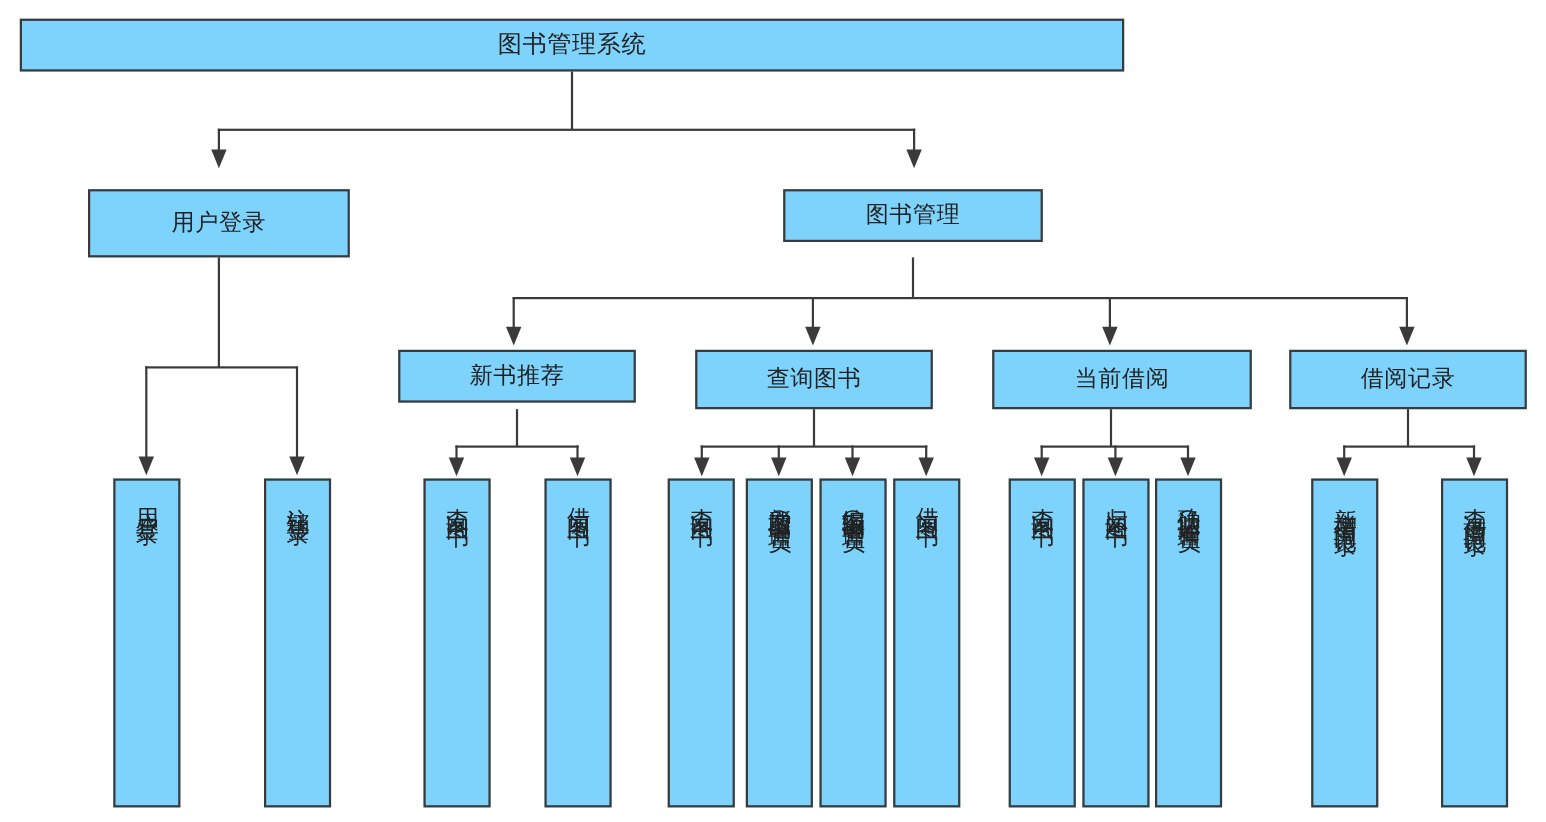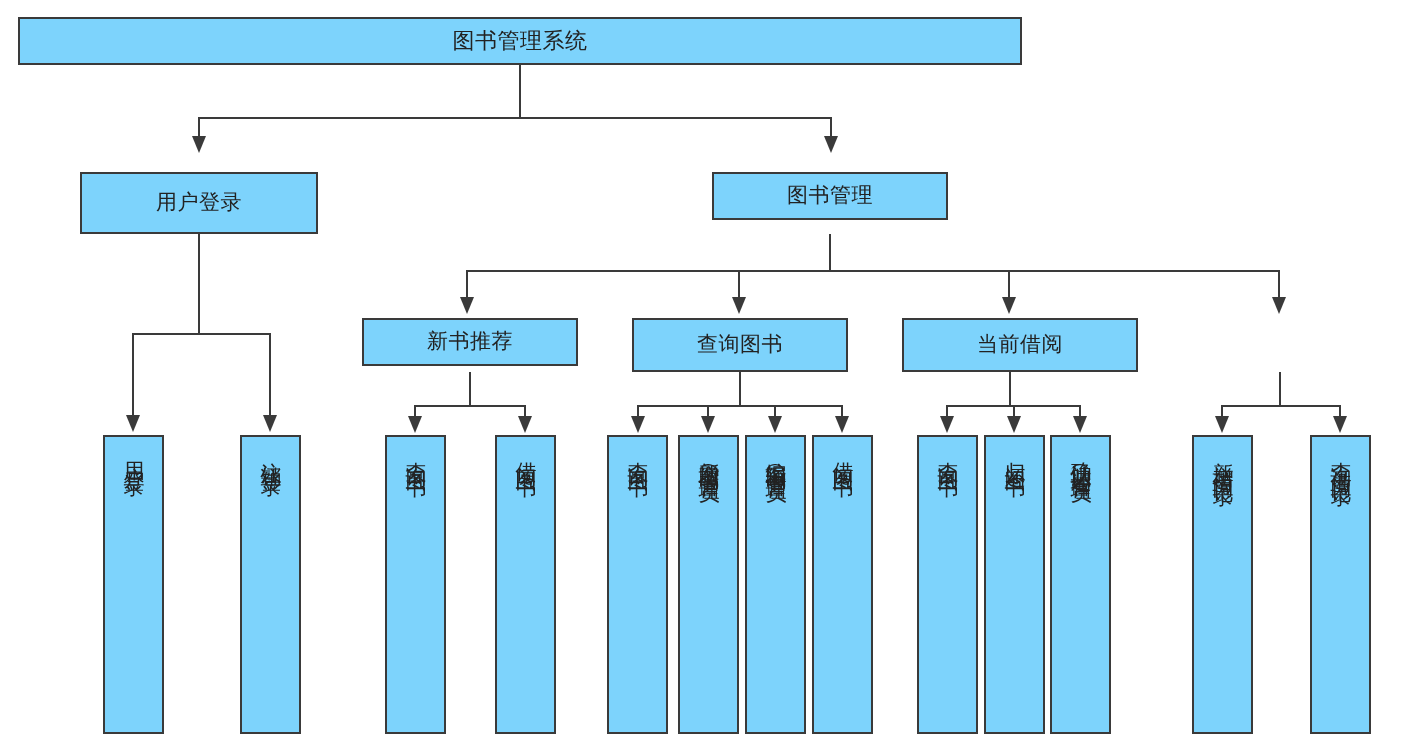--- a/index.html
+++ b/index.html
@@ -137,20 +137,23 @@
 
   <div class="node h" style="left:362px; top:318px; width:216px; height:48px;">
     <span class="label">新书推荐</span>
   </div>
   <div class="node h" style="left:632px; top:318px; width:216px; height:54px;">
     <span class="label">查询图书</span>
   </div>
   <div class="node h" style="left:902px; top:318px; width:236px; height:54px;">
     <span class="label">当前借阅</span>
   </div>
+  <div class="node h" style="left:1172px; top:318px; width:216px; height:54px;">
+    <span class="label">借阅记录</span>
+  </div>
 
   <div class="ln v" style="left:469px; top:372px; width:2px; height:34px;"></div>
   <div class="ln h" style="left:414px; top:405px; width:112px; height:2px;"></div>
   <div class="ln v" style="left:414px; top:405px; width:2px; height:13px;"></div>
   <div class="arrow" style="left:408px; top:416px;"></div>
   <div class="ln v" style="left:524px; top:405px; width:2px; height:13px;"></div>
   <div class="arrow" style="left:518px; top:416px;"></div>
 
   <div class="ln v" style="left:739px; top:372px; width:2px; height:34px;"></div>
   <div class="ln h" style="left:637px; top:405px; width:206px; height:2px;"></div>

